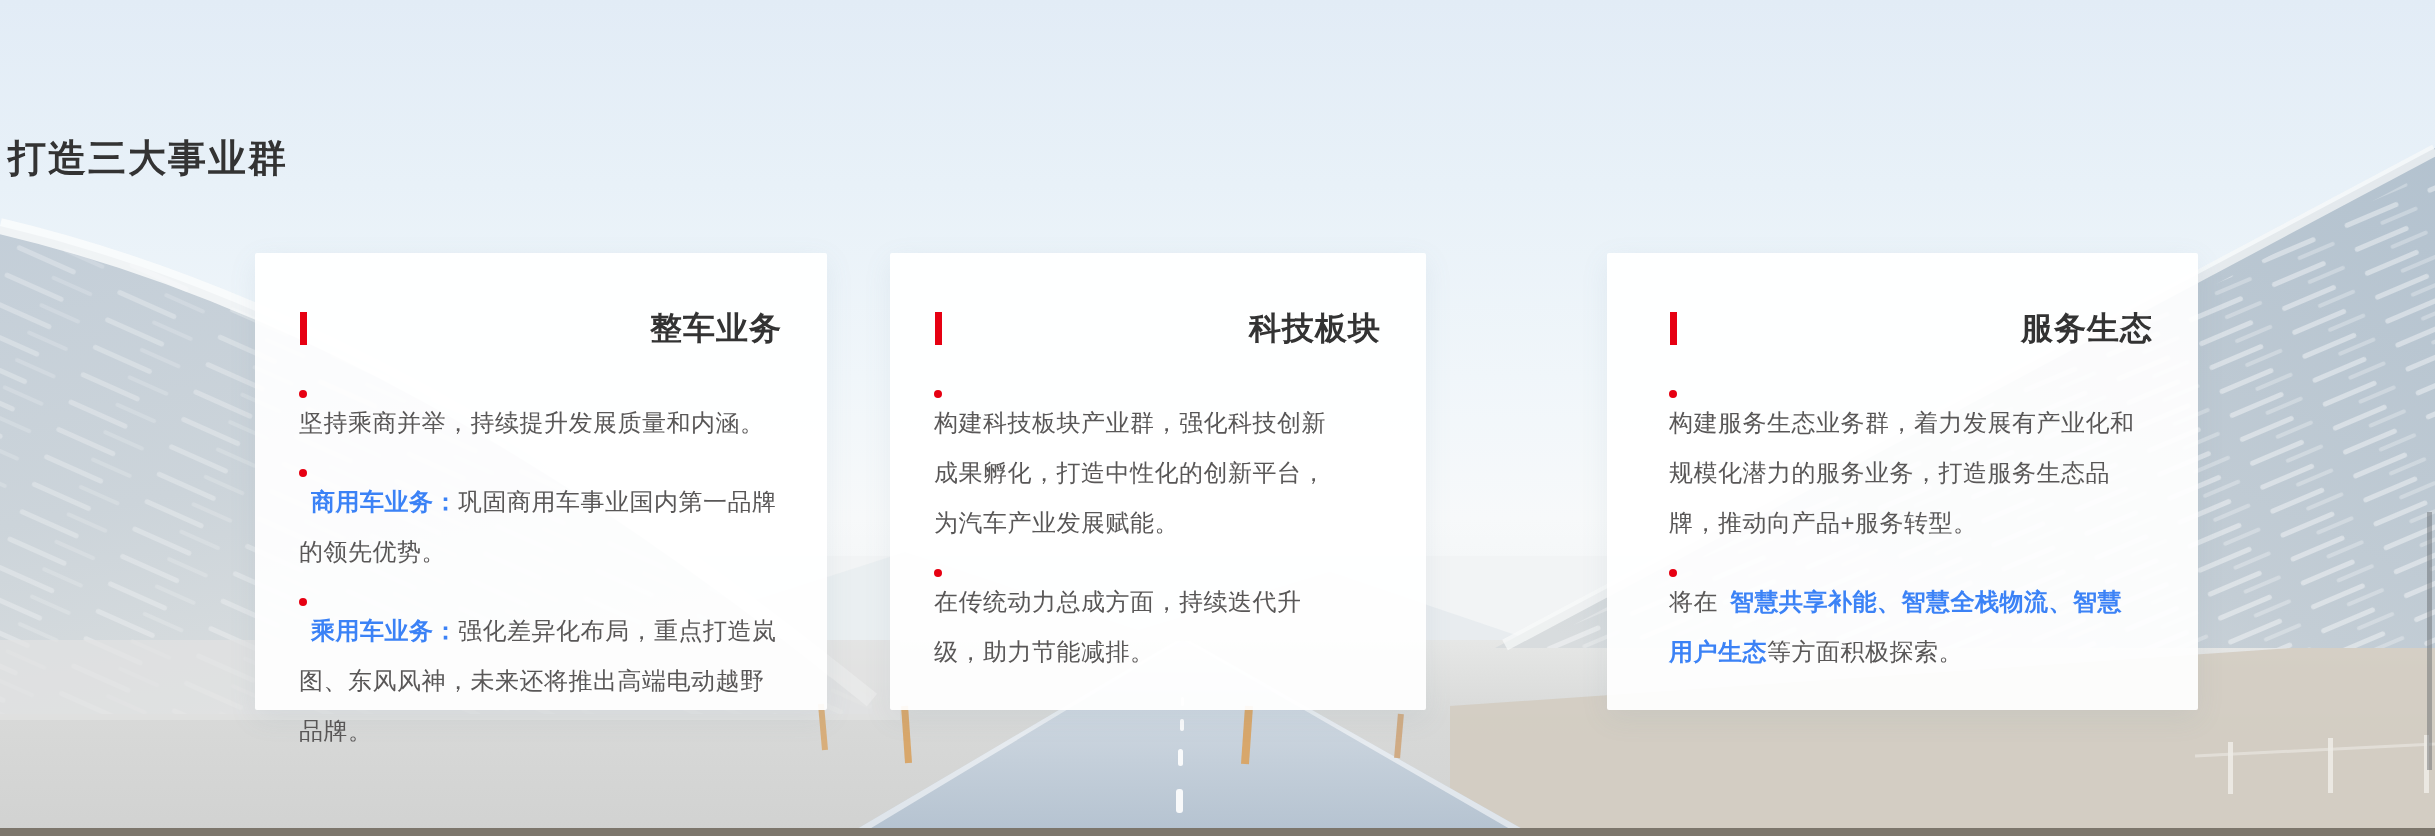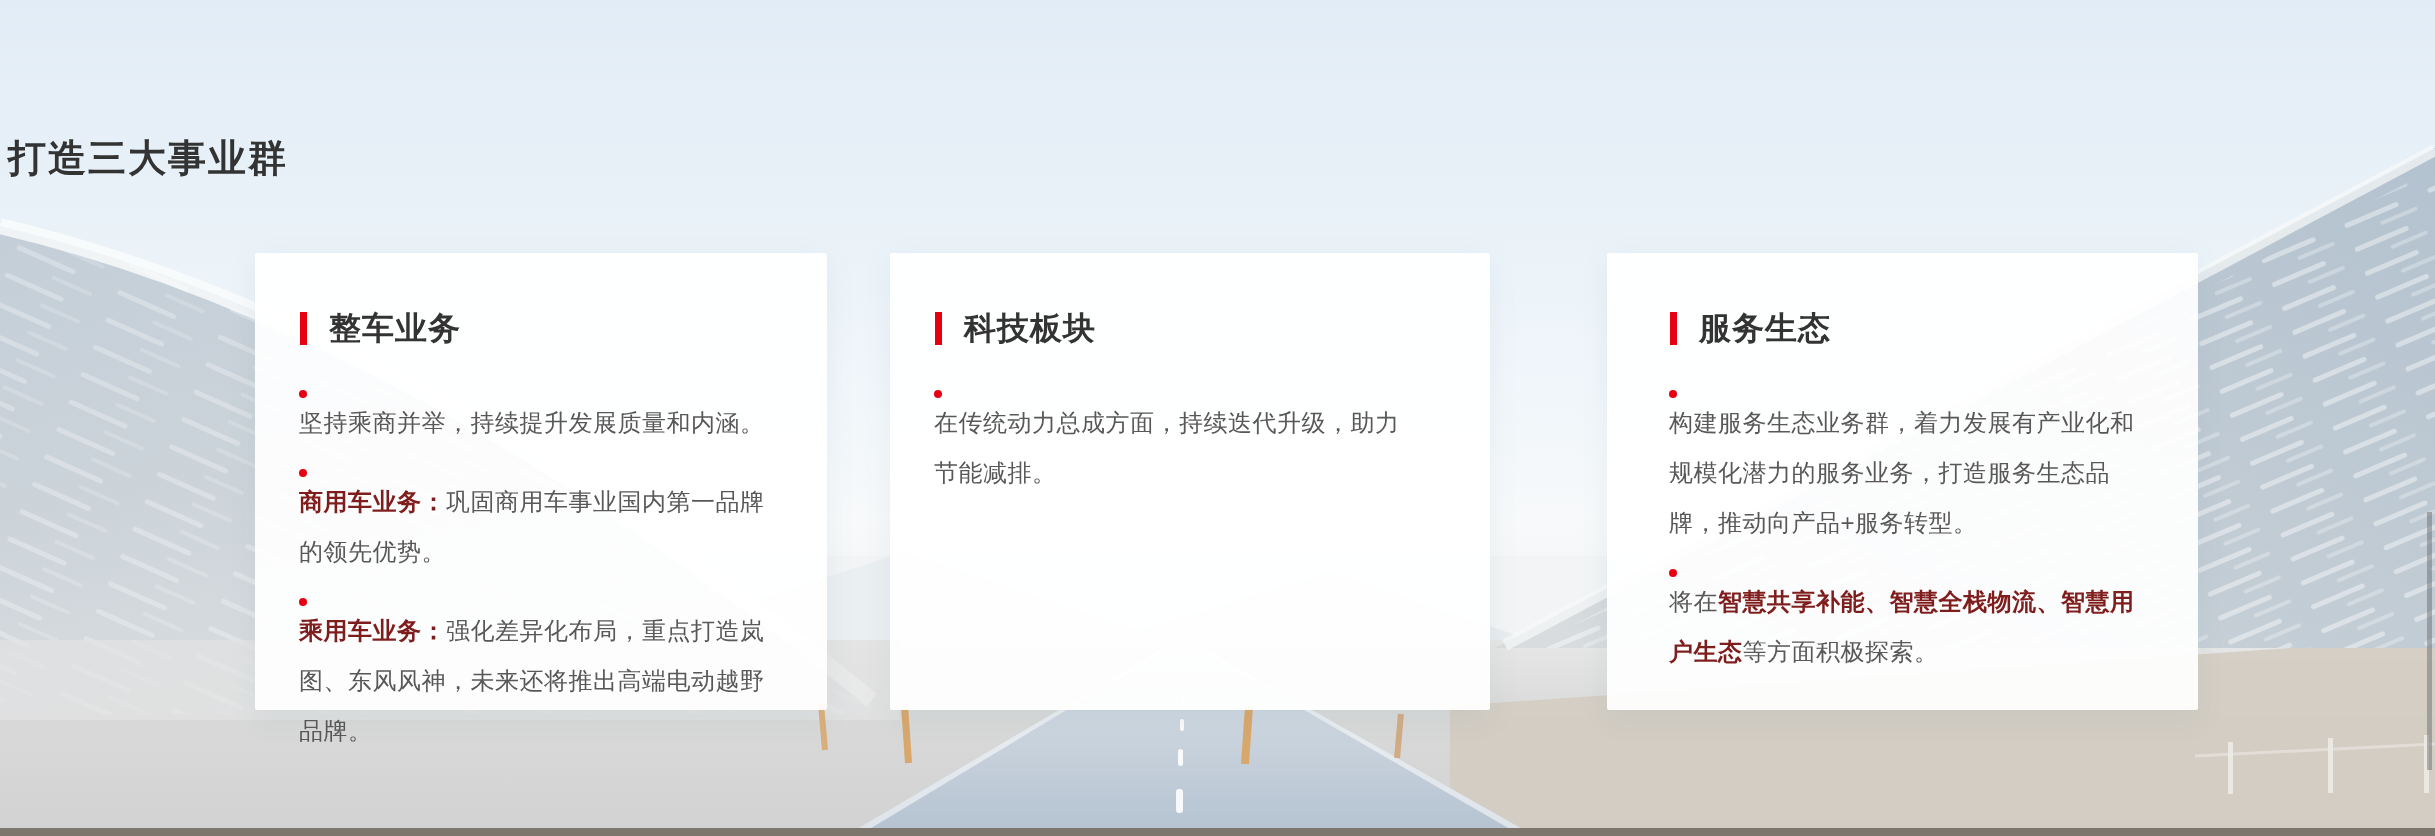--- a/index.html
+++ b/index.html
@@ -21,26 +21,26 @@
     color: #333333; letter-spacing: 2px;
   }
 
   .card {
     position: absolute; top: 253px; height: 457px;
     background: rgba(255,255,255,0.93);
     border-radius: 2px;
     box-shadow: 0 8px 28px rgba(110,135,160,0.10);
   }
   .card-0 { left: 255px;  width: 572px; }
-  .card-1 { left: 890px;  width: 600px; }
+  .card-1 { left: 890px;  width: 536px; }
   .card-2 { left: 1607px; width: 573px; padding-left: 18px; }
 
   .card-header {
     display: flex; align-items: center;
-    margin: 57px 45px 12px 45px; gap: 22px;
+    margin: 57px 45px 12px 45px; gap: 22px; justify-content: space-between;
   }
   .accent-bar { width: 7px; height: 33px; background: #e60012; flex: none; }
   .card-title {
     margin: 0; font-size: 32px; line-height: 36px;
     font-weight: bold; color: #333333; letter-spacing: 1px;
   }
 
   .bullet-list { margin: 23px 50px 0 44px; }
   .card-1 .bullet-list { margin-right: 86px; }
   .card-2 .bullet-list { margin-right: 58px; }
@@ -48,21 +48,21 @@
   .bullet { display: flex; align-items: flex-start; flex-direction: column; }
   .dot {
     width: 8px; height: 8px; border-radius: 50%;
     background: #e60012; flex: none;
     margin: 21px 10px 0 0;
   }
   .btext {
     margin: 0; font-size: 24px; line-height: 50px;
     color: #595757; letter-spacing: 0.5px;
   }
-  .seg-red { color: #7f1d1d; font-weight: bold; }
+  .seg-red { color: #3b82f6; font-weight: bold; margin-left: 12px; }
 </style>
 </head>
 <body>
 
 <div class="stage">
 
   <div>
     <svg class="bg-svg" viewBox="0 0 2435 836" preserveAspectRatio="none" aria-hidden="true">
       <defs>
         <linearGradient id="lgLeft" x1="0" y1="0" x2="0.35" y2="1">
@@ -174,20 +174,24 @@
   </section>
 
   <section class="card card-1">
     <div class="card-header">
       <span class="accent-bar"></span>
       <h3 class="card-title">科技板块</h3>
     </div>
     <div class="bullet-list">
         <div class="bullet">
           <span class="dot"></span>
+          <p class="btext"><span>构建科技板块产业群，强化科技创新成果孵化，打造中性化的创新平台，为汽车产业发展赋能。</span></p>
+        </div>
+        <div class="bullet">
+          <span class="dot"></span>
           <p class="btext"><span>在传统动力总成方面，持续迭代升级，助力节能减排。</span></p>
         </div>
       </div>
   </section>
 
   <section class="card card-2">
     <div class="card-header">
       <span class="accent-bar"></span>
       <h3 class="card-title">服务生态</h3>
     </div>

